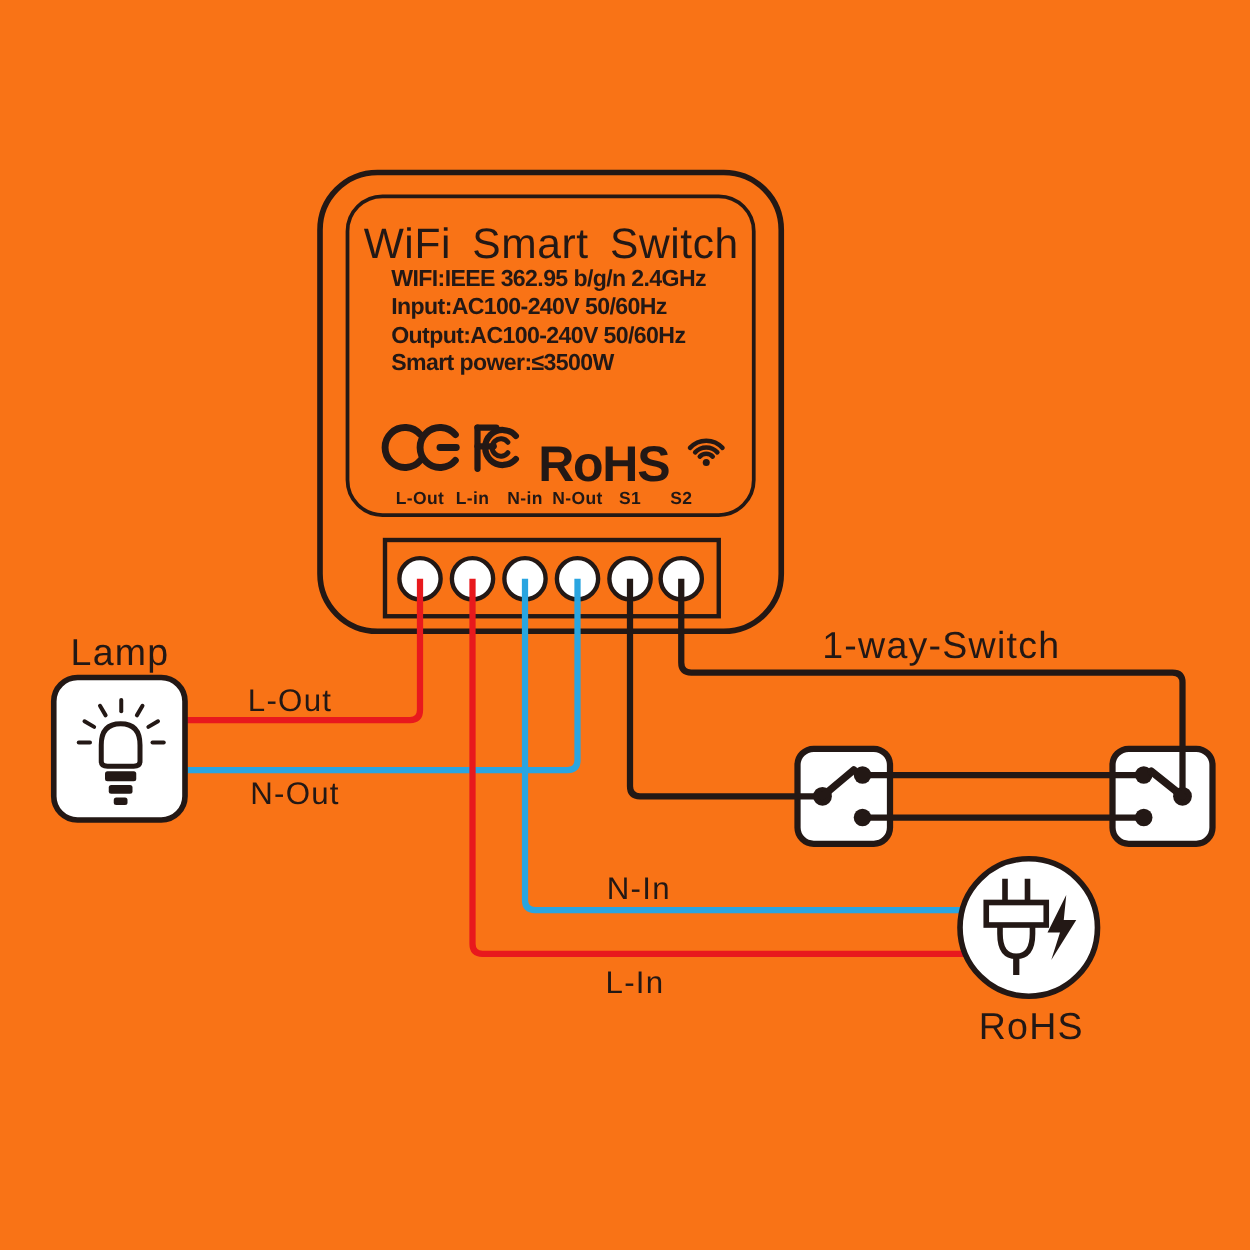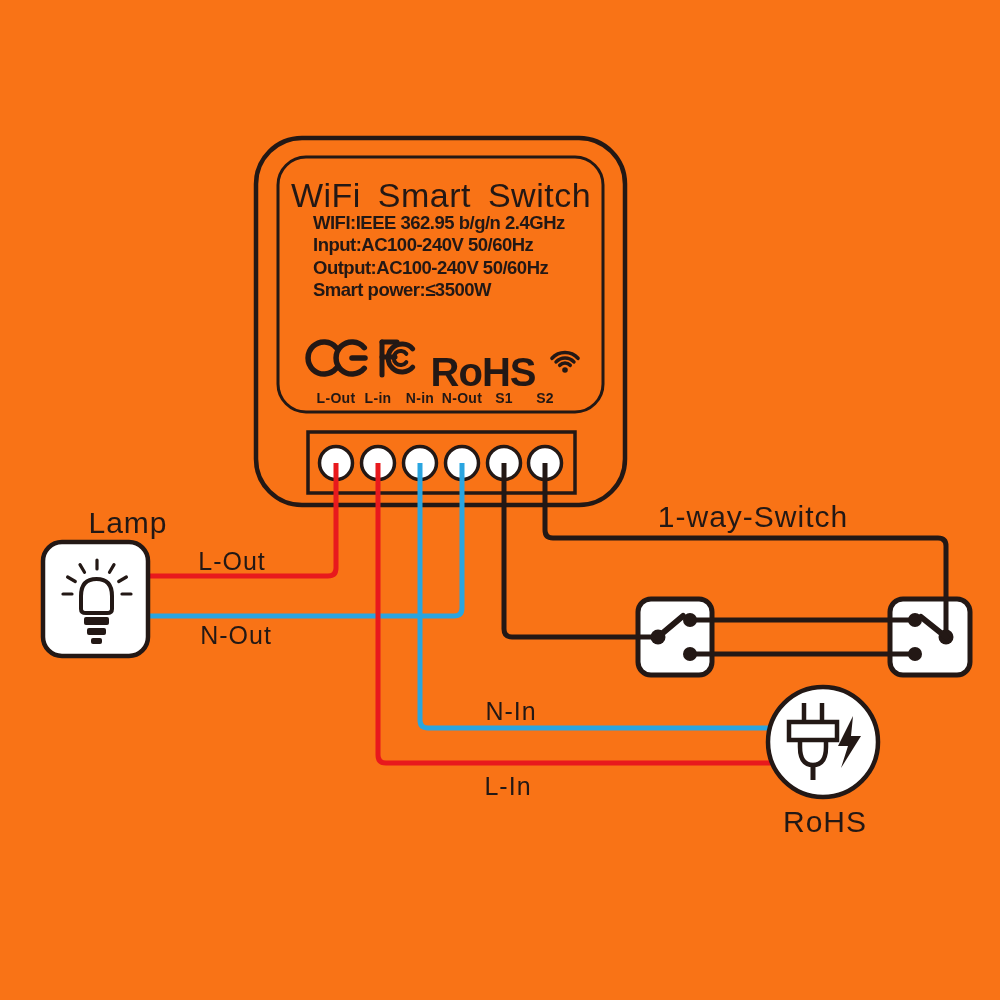--- a/index.html
+++ b/index.html
@@ -139,21 +139,21 @@
 
   <div class="lbl rohs ctr" style="left:483px;top:338px;">RoHS</div>
 
   <span class="term-lbl" style="left:336px;">L-Out</span>
   <span class="term-lbl" style="left:378px;">L-in</span>
   <span class="term-lbl" style="left:420px;">N-in</span>
   <span class="term-lbl" style="left:462px;">N-Out</span>
   <span class="term-lbl" style="left:504px;">S1</span>
   <span class="term-lbl" style="left:545px;text-align:center;">S2</span>
 
-  <div class="lbl comp-lbl ctr" style="left:96px;top:506px;margin-left:32px;">Lamp</div>
+  <div class="lbl comp-lbl ctr" style="left:96px;top:506px;">Lamp</div>
 
   <div class="lbl wire-lbl ctr" style="left:232px;top:547px;">L-Out</div>
   <div class="lbl wire-lbl ctr" style="left:236px;top:621px;">N-Out</div>
   <div class="lbl wire-lbl ctr" style="left:511px;top:697px;">N-In</div>
   <div class="lbl wire-lbl ctr" style="left:508px;top:772px;">L-In</div>
 
   <div class="lbl two-way ctr" style="left:753px;top:500px;">1-way-Switch</div>
 
   <div class="lbl comp-lbl ctr" style="left:825px;top:805px;">RoHS</div>
 

